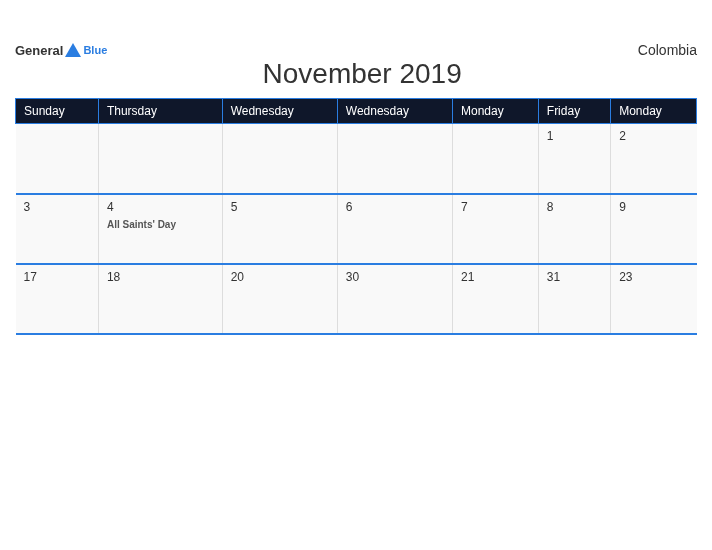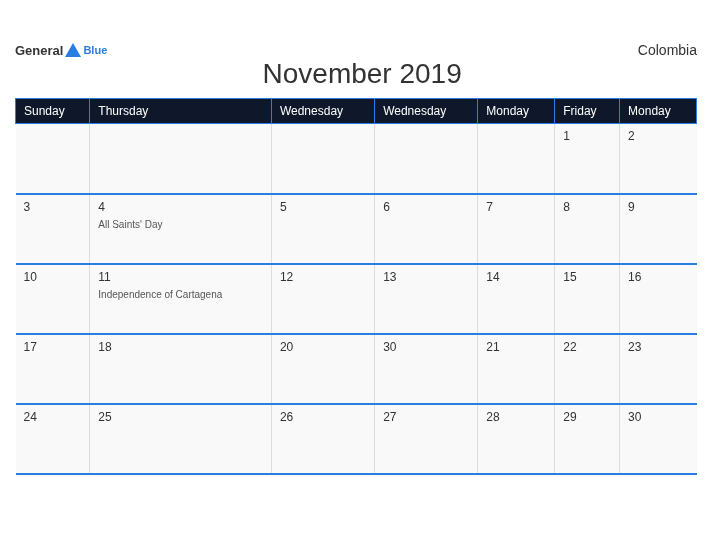--- a/index.html
+++ b/index.html
@@ -93,20 +93,21 @@
     .day-num {
       font-size: 12px;
       color: #333;
       display: block;
       margin-bottom: 3px;
     }
     .event {
       font-size: 10px;
       color: #555;
       line-height: 1.3;
+      font-weight: bold;
     }
     .empty {
       background: #f9f9f9;
     }
   </style>
 </head>
 <body>
 
 <div class="page">
   <div class="header">
@@ -161,80 +162,36 @@
           </td>
           <td>
             <span class="day-num">8</span>
           </td>
           <td>
             <span class="day-num">9</span>
           </td>
         </tr>
         <tr>
           <td>
-            <span class="day-num">10</span>
-          </td>
-          <td><span class="day-num">11</span><span class="event">Independence of Cartagena</span></td>
-          <td>
-            <span class="day-num">12</span>
-          </td>
-          <td>
-            <span class="day-num">13</span>
-          </td>
-          <td>
-            <span class="day-num">14</span>
-          </td>
-          <td>
-            <span class="day-num">15</span>
-          </td>
-          <td>
-            <span class="day-num">16</span>
-          </td>
-        </tr>
-        <tr>
-          <td>
             <span class="day-num">17</span>
           </td>
           <td>
             <span class="day-num">18</span>
           </td>
           <td>
             <span class="day-num">20</span>
           </td>
           <td>
             <span class="day-num">30</span>
           </td>
           <td>
             <span class="day-num">21</span>
           </td>
           <td>
-            <span class="day-num">22</span>
+            <span class="day-num">31</span>
           </td>
           <td>
             <span class="day-num">23</span>
-          </td>
-        </tr>
-        <tr>
-          <td>
-            <span class="day-num">24</span>
-          </td>
-          <td>
-            <span class="day-num">25</span>
-          </td>
-          <td>
-            <span class="day-num">26</span>
-          </td>
-          <td>
-            <span class="day-num">27</span>
-          </td>
-          <td>
-            <span class="day-num">28</span>
-          </td>
-          <td>
-            <span class="day-num">29</span>
-          </td>
-          <td>
-            <span class="day-num">30</span>
           </td>
         </tr>
       </tbody>
   </table>
 </div>
 
 </body></html>

